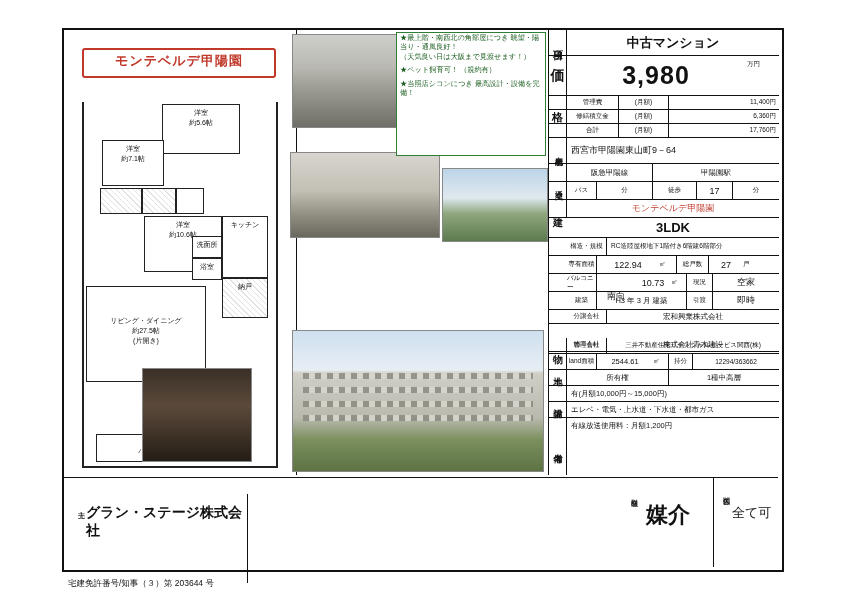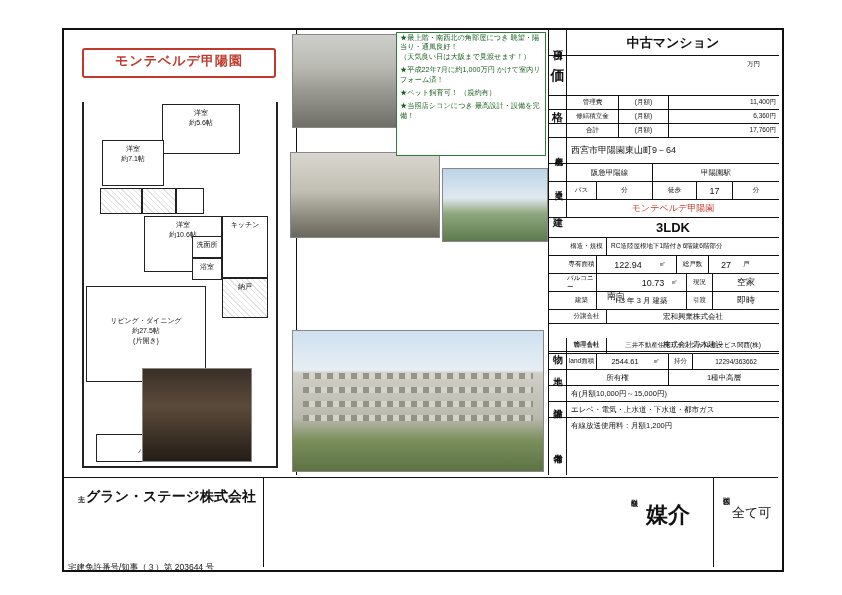--- a/index.html
+++ b/index.html
@@ -117,34 +117,34 @@
   <div class="photo ph-bldg">
     <div class="winrow" style="top:42px;"></div>
     <div class="winrow" style="top:56px;"></div>
     <div class="winrow" style="top:70px;"></div>
     <div class="winrow" style="top:84px;"></div>
   </div>
 
   <div class="greenbox">
     <p>★最上階・南西北の角部屋につき 眺望・陽当り・通風良好！</p>
     <p>（天気良い日は大阪まで見渡せます！）</p>
-    <p class="sp">★平成22年7月に約1,000万円 かけて室内リフォーム済！</p>
     <p class="sp">★ペット飼育可！ （規約有）</p>
     <p class="sp">★当照店シコンにつき 最高設計・設備を完備！</p>
   </div>
 
   <div class="spec">
 
     <div class="row" style="top:0;height:26px;">
       <div class="lbl">項目</div>
       <div class="cell center big" style="left:18px;right:0;top:0;bottom:0;">中古マンション</div>
     </div>
 
     <div class="row" style="top:26px;height:40px;">
       <div class="lbl" style="writing-mode:horizontal-tb;font-size:14px;">価</div>
+      <div class="cell center price" style="left:18px;right:34px;top:0;bottom:0;">3,980</div>
       <div class="cell tiny" style="right:2px;top:2px;width:30px;height:12px;">万円</div>
     </div>
 
     <div class="row" style="top:66px;height:14px;">
       <div class="lbl" style="writing-mode:horizontal-tb;font-size:11px;height:42px;border-bottom:0;">格</div>
       <div class="cell tiny center c-border-r" style="left:18px;width:52px;top:0;bottom:0;">管理費</div>
       <div class="cell tiny center c-border-r" style="left:70px;width:50px;top:0;bottom:0;">(月額)</div>
       <div class="cell tiny right" style="left:120px;right:0;top:0;bottom:0;">11,400円</div>
     </div>
     <div class="row" style="top:80px;height:14px;">
@@ -250,21 +250,21 @@
       <div class="cell small padl" style="left:18px;right:0;top:0;bottom:0;">エレベ・電気・上水道・下水道・都市ガス</div>
     </div>
     <div class="row" style="top:388px;height:57px;border-bottom:0;">
       <div class="lbl" style="font-size:9px;">備考</div>
       <div class="cell small padl" style="left:18px;right:0;top:0;height:16px;align-items:center;">有線放送使用料：月額1,200円</div>
     </div>
   </div>
 
   <div class="bottom">
 
-    <div class="bcell bdr-r" style="left:0;top:0;width:200px;height:89px;">
+    <div class="bcell bdr-r" style="left:0;top:16px;width:184px;height:89px;">
       <div style="position:absolute;left:4px;top:12px;width:18px;font-size:7px;" class="vlabel">売主</div>
       <div style="position:absolute;left:22px;top:10px;font-size:14px;font-weight:bold;">グラン・ステージ株式会社</div>
       <div style="position:absolute;left:4px;top:44px;font-size:8.5px;margin-top:40px;">宅建免許番号/知事（３）第 203644 号</div>
     </div>
 
 
 
     <div class="bcell bdr-r" style="left:558px;top:0;width:92px;height:89px;">
       <div style="position:absolute;left:2px;top:16px;width:14px;font-size:7px;line-height:8px;" class="vlabel">取引態様</div>
       <div style="position:absolute;left:24px;top:22px;font-size:22px;font-weight:bold;">媒介</div>

